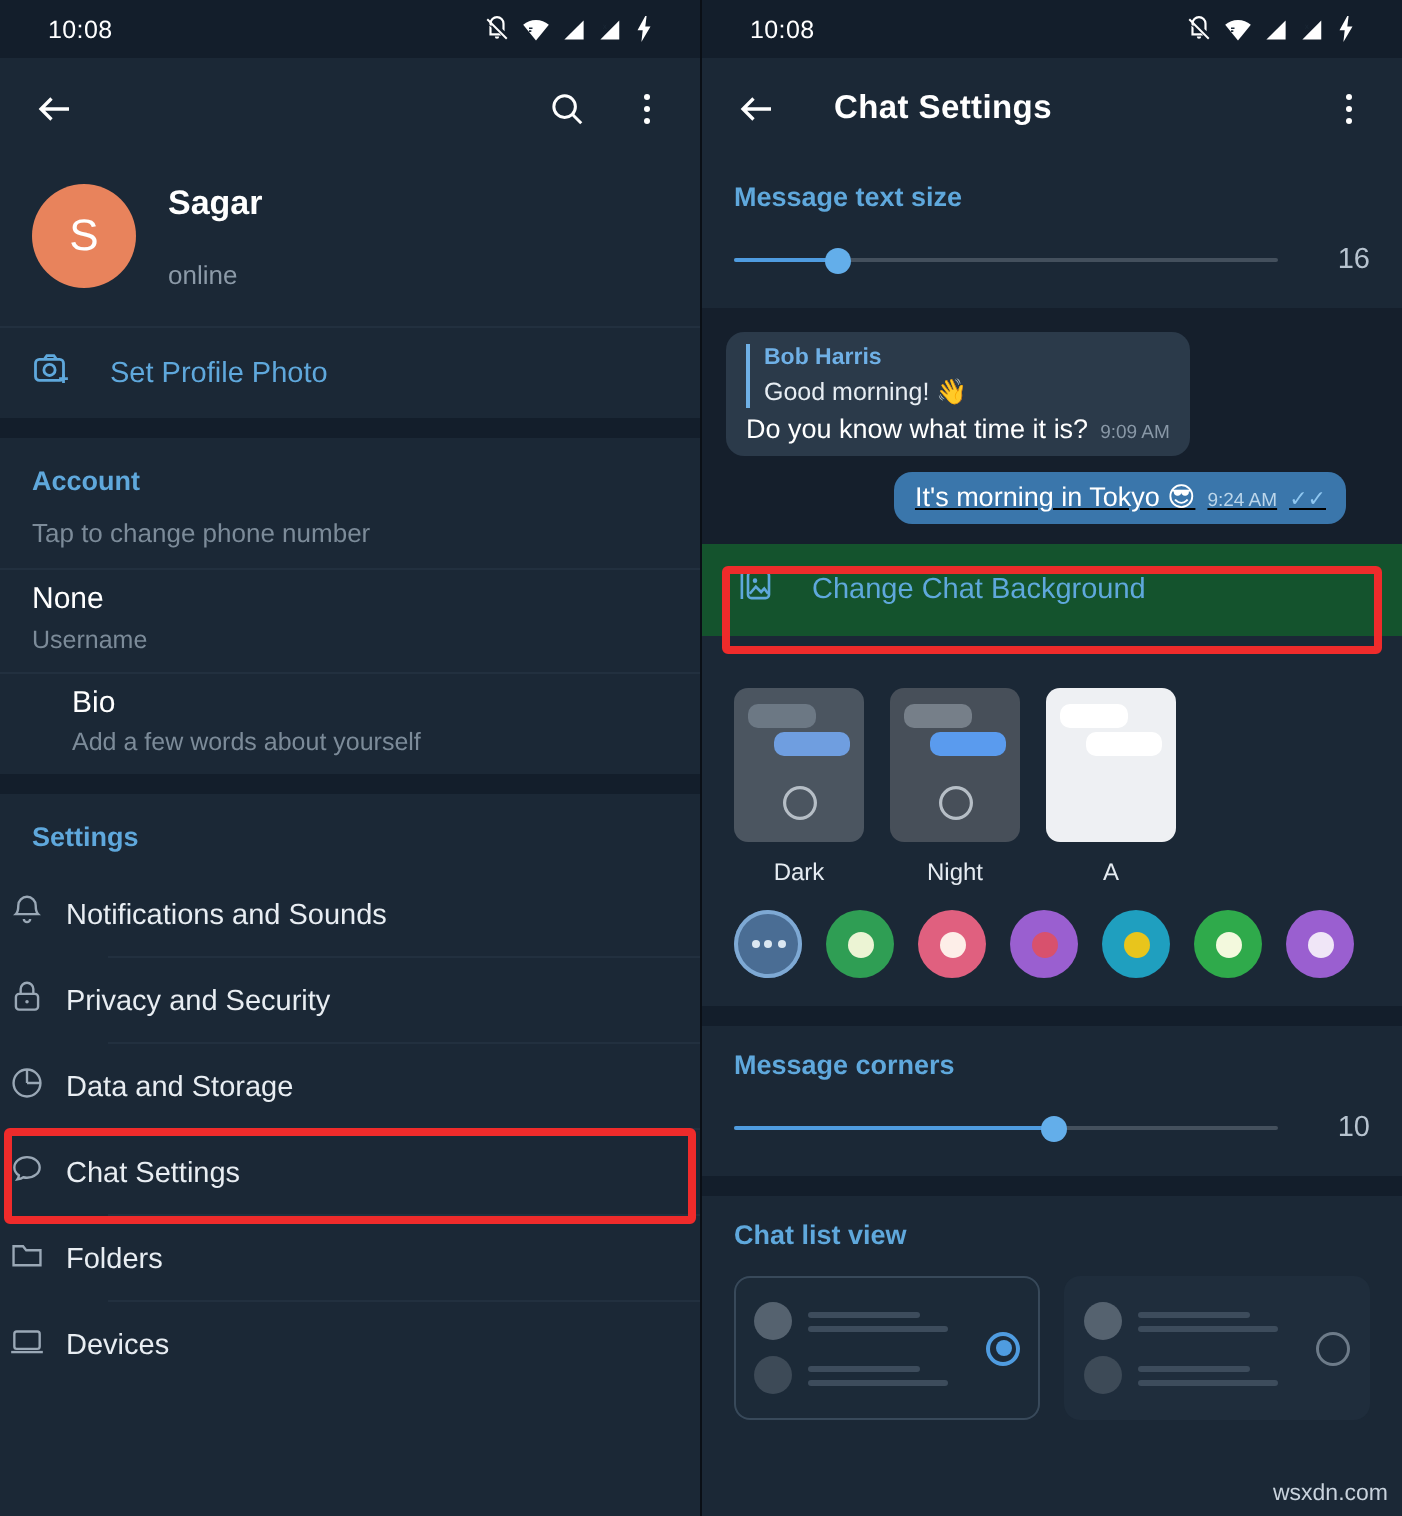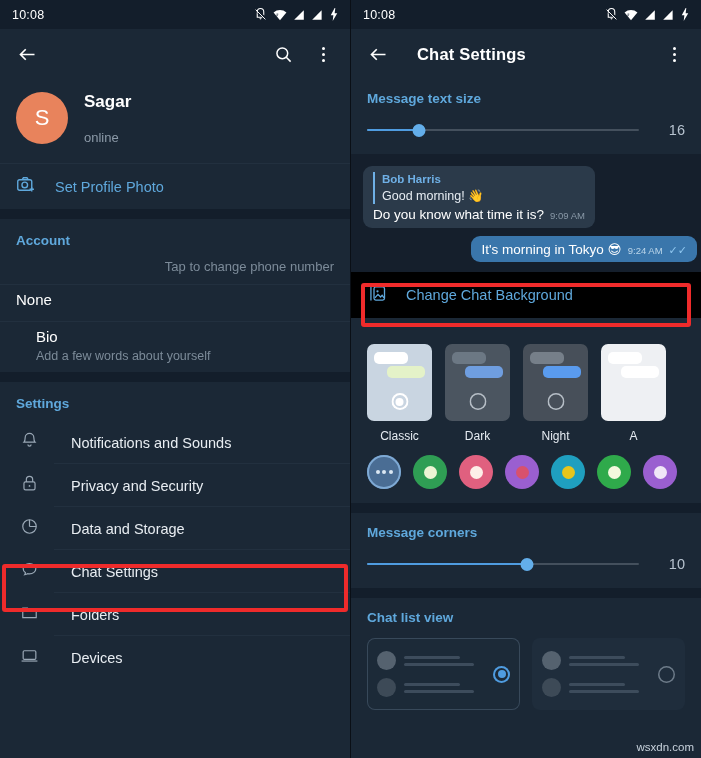--- a/index.html
+++ b/index.html
@@ -10,21 +10,21 @@
     overflow: hidden;
   }
   .screens { display: flex; width: 701px; height: 758px; }
   .phone { width: 350px; height: 758px; position: relative; overflow: hidden; background: #1b2836; }
   .phone.right { width: 351px; border-left: 1px solid #0a0f16; }
 
   
   .statusbar {
     height: 29px; background: #131e2b;
     display: flex; align-items: center; justify-content: space-between;
-    padding: 0 12px;
+    padding: 0 24px;
   }
   .statusbar .clock { color: #fff; font-size: 12.5px; letter-spacing: .2px; }
   .status-icons { display: flex; align-items: center; gap: 6px; }
   .status-icons svg { display: block; }
 
   
   .appbar { height: 50px; background: #1b2836; display: flex; align-items: center; padding: 0 14px; }
   .appbar .title { color: #fff; font-size: 16.5px; font-weight: bold; margin-left: 26px; letter-spacing: .2px; }
   .appbar .spacer { flex: 1; }
   .icon-btn { width: 26px; height: 26px; display: flex; align-items: center; justify-content: center; cursor: pointer; }
@@ -45,60 +45,60 @@
 
   .gap { height: 10px; background: #131e2b; }
 
   .section { background: #1b2836; }
   .section-title { color: #5fa8dc; font-size: 13.5px; font-weight: bold; padding: 14px 16px 10px 16px; }
 
   .row2 { padding: 4px 16px 9px 16px; border-bottom: 1px solid #22303f; }
   .row2:last-child { border-bottom: none; padding-left: 36px; }
   .row2 .main { color: #fff; font-size: 15px; line-height: 1.5; }
   .row2 .sub { color: #7c8b99; font-size: 12.5px; margin-top: 1px; }
-  .row2.onlysub { padding-top: 0; padding-bottom: 10px; text-align: right; }
+  .row2.onlysub { padding-top: 0; padding-bottom: 10px; }
   .row2.onlysub .sub { color: #7c8b99; font-size: 13px; }
 
-  .navrow { height: 43px; display: flex; align-items: center; padding: 0 20px; gap: 32px; position: relative; cursor: pointer; }
+  .navrow { height: 43px; display: flex; align-items: center; padding: 0 4px; gap: 10px; position: relative; cursor: pointer; }
   .navrow .lbl { color: #e8edf2; font-size: 14.5px; }
   .navrow .sep { position: absolute; left: 54px; right: 0; bottom: 0; height: 1px; background: #22303f; }
   .navrow:last-child .sep { display: none; }
 
   .hl-left {
     position: absolute; left: 2px; right: 2px;
     border: 4px solid #ef2b2b; border-radius: 3px; pointer-events: none;
   }
 
   
   .r-block { background: #1b2836; padding: 12px 16px 10px 16px; }
   .r-title { color: #5fa8dc; font-size: 13.5px; font-weight: bold; }
   .slider-row { display: flex; align-items: center; gap: 24px; margin-top: 16px; padding-bottom: 6px; justify-content: flex-end; }
   .track { position: relative; flex: 1; height: 14px; display: flex; align-items: center; }
   .track .bar { position: absolute; left: 0; right: 0; height: 2px; background: #44505d; border-radius: 2px; }
   .track .fill { position: absolute; left: 0; height: 2px; background: #4f9ce0; border-radius: 2px; }
   .track .knob { position: absolute; width: 13px; height: 13px; border-radius: 50%; background: #63aeea; transform: translateX(-50%); }
   .slider-val { color: #b7c3cf; font-size: 14.5px; min-width: 22px; text-align: right; }
 
   
-  .chatprev { background: #151f2c; padding: 12px 4px 10px 12px; }
+  .chatprev { background: #151f2c; padding: 12px 28px 10px 12px; text-decoration: underline; }
   .bub-in {
     background: #2b3a4a; border-radius: 9px; padding: 6px 10px 6px 10px;
     max-width: 232px; display: inline-block;
   }
   .reply { border-left: 2px solid #6fb0e6; padding-left: 7px; margin-bottom: 1px; }
   .reply .who { color: #6fb0e6; font-size: 11.5px; font-weight: bold; line-height: 1.35; }
   .reply .txt { color: #e7edf3; font-size: 12.5px; line-height: 1.35; }
   .bub-in .q { color: #fff; font-size: 13.5px; margin-top: 3px; }
   .t-in { color: #8998a7; font-size: 9.5px; margin-left: 6px; }
   .out-wrap { display: flex; justify-content: flex-end; margin-top: 8px; }
   .bub-out { background: #3a76ab; border-radius: 9px; padding: 5px 10px; color: #fff; font-size: 13.5px; display: flex; align-items: baseline; gap: 6px; }
   .t-out { color: #bcd6ea; font-size: 9.5px; }
   .ticks { color: #8fc7f0; font-size: 11px; }
 
-  .bgrow { background: #000000; height: 46px; display: flex; align-items: center; padding: 0 16px; gap: 18px; position: relative; cursor: pointer; }
+  .bgrow { background: #14532d; height: 46px; display: flex; align-items: center; padding: 0 16px; gap: 18px; position: relative; cursor: pointer; }
   .bgrow .lbl { color: #5fa8dc; font-size: 14.5px; }
 
   
   .themes { display: flex; gap: 13px; margin-top: 14px; }
   .theme { width: 65px; flex: 0 0 65px; }
   .card { height: 77px; border-radius: 7px; position: relative; overflow: hidden; }
   .card .b1 { position: absolute; border-radius: 5px; }
   .card .radio { position: absolute; left: 50%; transform: translateX(-50%); bottom: 11px; width: 17px; height: 17px; border-radius: 50%; }
   .theme .name { color: #e5ebf1; font-size: 12px; text-align: center; margin-top: 8px; }
 
@@ -212,20 +212,21 @@
 
     <div class="gap"></div>
 
     <div class="section">
       <div class="section-title">Account</div>
       <div class="row2 onlysub">
         <div class="sub">Tap to change phone number</div>
       </div>
       <div class="row2">
         <div class="main">None</div>
+        <div class="sub">Username</div>
       </div>
       <div class="row2">
         <div class="main">Bio</div>
         <div class="sub">Add a few words about yourself</div>
       </div>
     </div>
 
     <div class="gap"></div>
 
     <div class="section" style="position:relative">
@@ -381,30 +382,20 @@
             <rect x="8" y="4.5" width="12" height="15" rx="2" stroke="#5fa8dc" stroke-width="1.5" fill="none"></rect>
             <circle cx="12" cy="9.5" r="1.3" fill="#5fa8dc"></circle>
             <path stroke="#5fa8dc" stroke-width="1.5" fill="none" d="M9 17l3.5-4 3 3 1.8-2 2.2 3"></path>
           </svg>
       </span>
       <span class="lbl">Change Chat Background</span>
     </div>
 
     <div class="r-block" style="padding-bottom:14px">
       <div class="themes" id="themes-row">
-          <div class="theme">
-            <div class="card" style="background: rgb(201, 213, 225);">
-              <div class="b1" style="left: 7px; top: 8px; width: 34px; height: 12px; background: rgb(255, 255, 255);"></div>
-              <div class="b1" style="right: 7px; top: 22px; width: 38px; height: 12px; background: rgb(228, 242, 200);"></div>
-              <div class="radio" style="box-shadow: rgb(255, 255, 255) 0px 0px 0px 2px inset; display: flex; align-items: center; justify-content: center;">
-                <span style="width: 8px; height: 8px; border-radius: 50%; background: rgb(255, 255, 255); display: block;"></span>
-              </div>
-            </div>
-            <div class="name">Classic</div>
-          </div>
           <div class="theme">
             <div class="card" style="background: rgb(75, 85, 96);">
               <div class="b1" style="left: 7px; top: 8px; width: 34px; height: 12px; background: rgb(108, 120, 132);"></div>
               <div class="b1" style="right: 7px; top: 22px; width: 38px; height: 12px; background: rgb(111, 158, 224);"></div>
               <div class="radio" style="box-shadow: rgb(182, 190, 198) 0px 0px 0px 1.6px inset;"></div>
             </div>
             <div class="name">Dark</div>
           </div>
           <div class="theme">
             <div class="card" style="background: rgb(71, 79, 89);">

